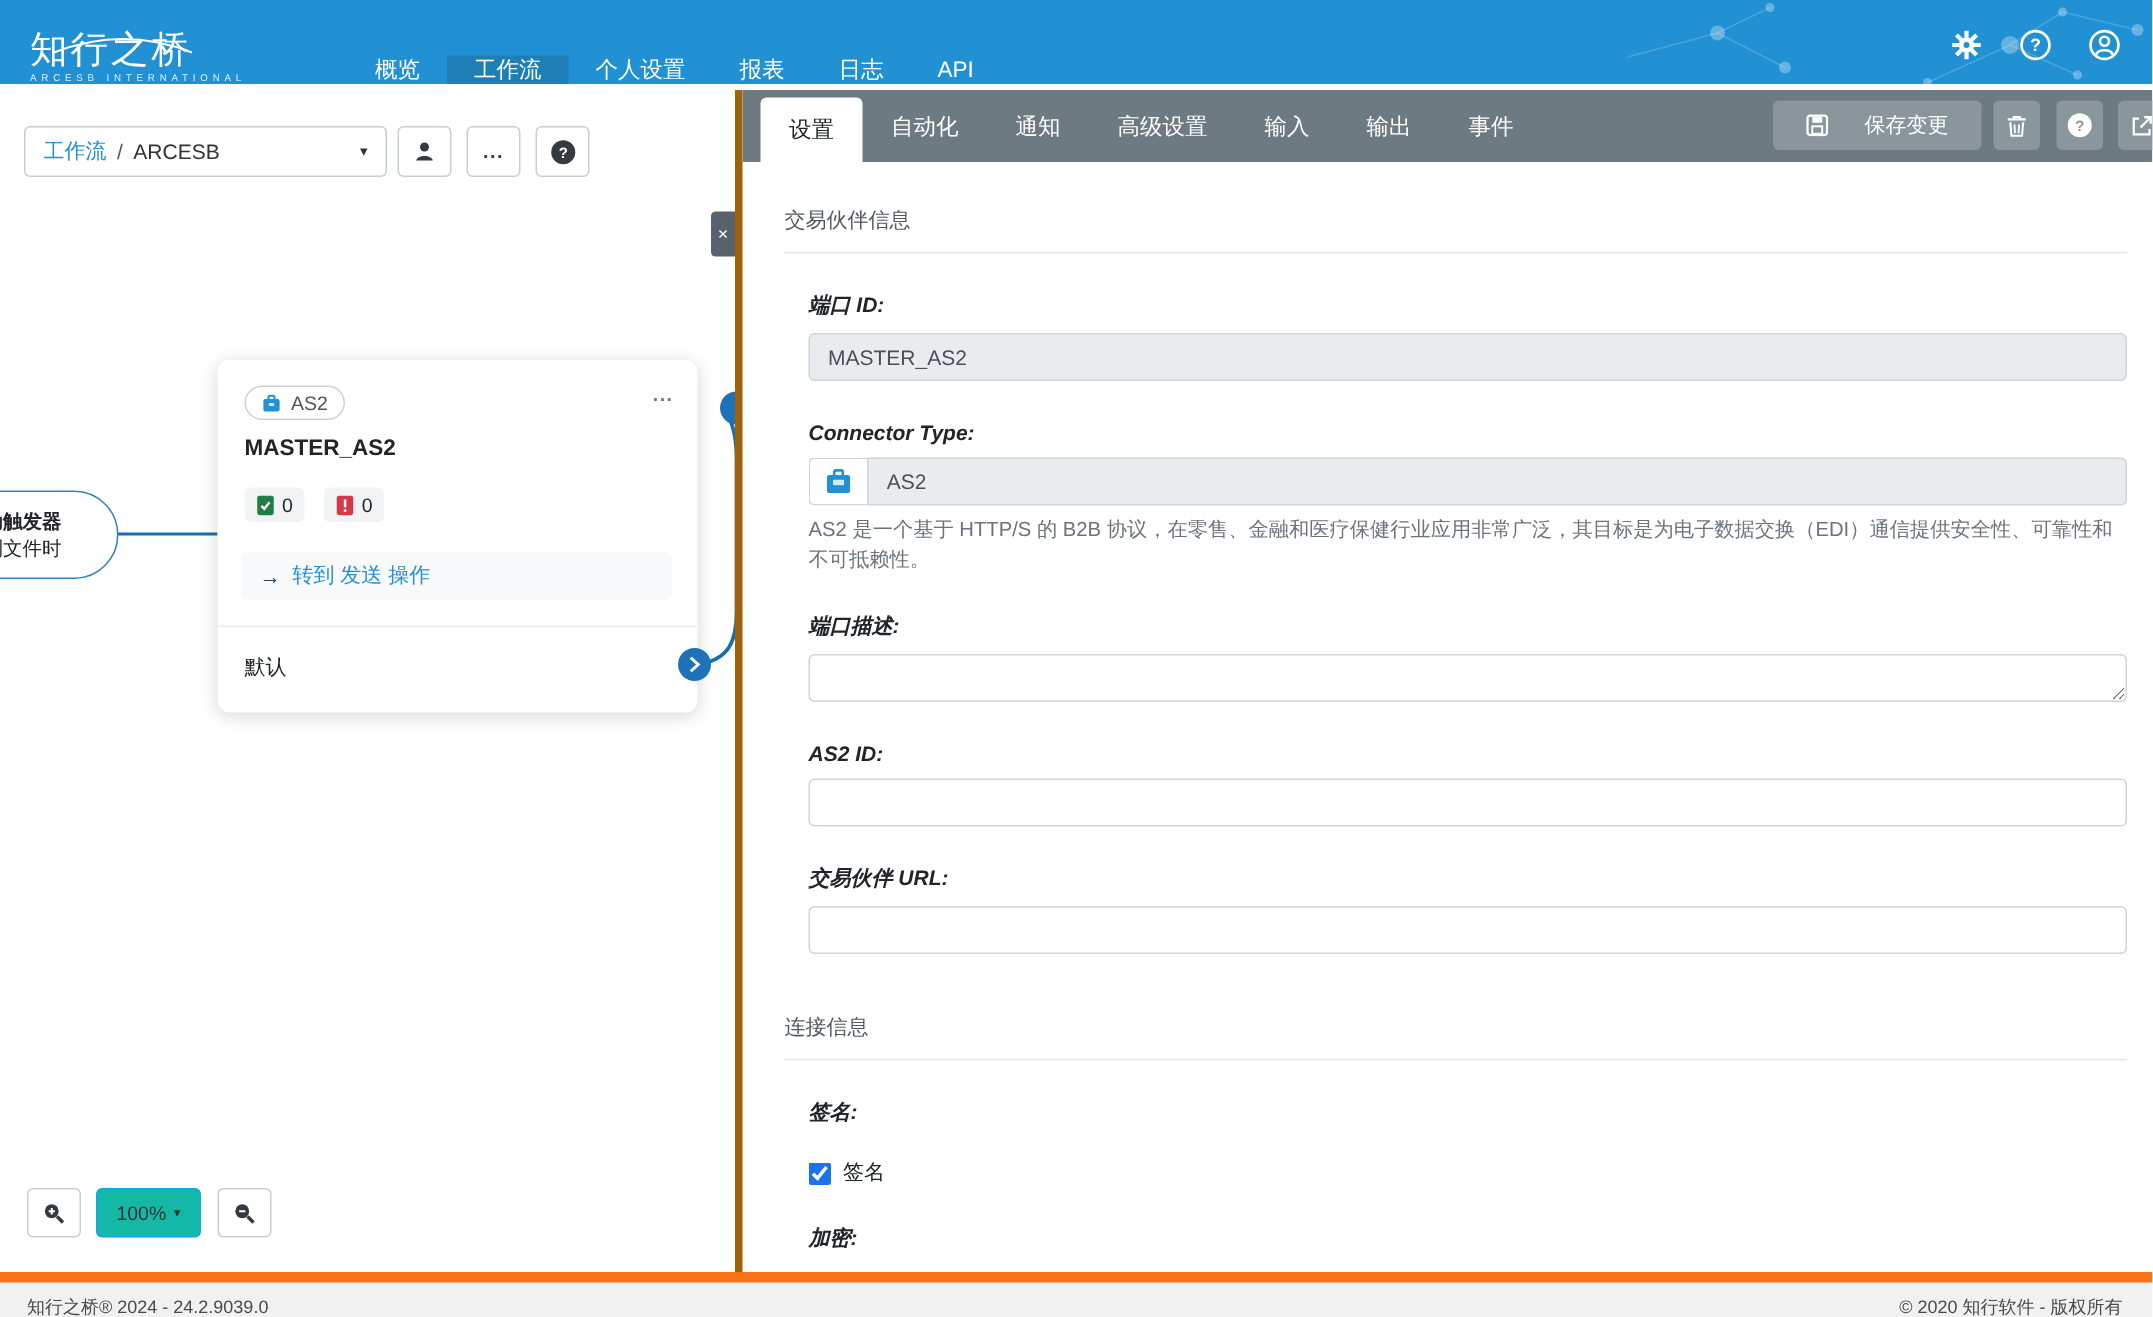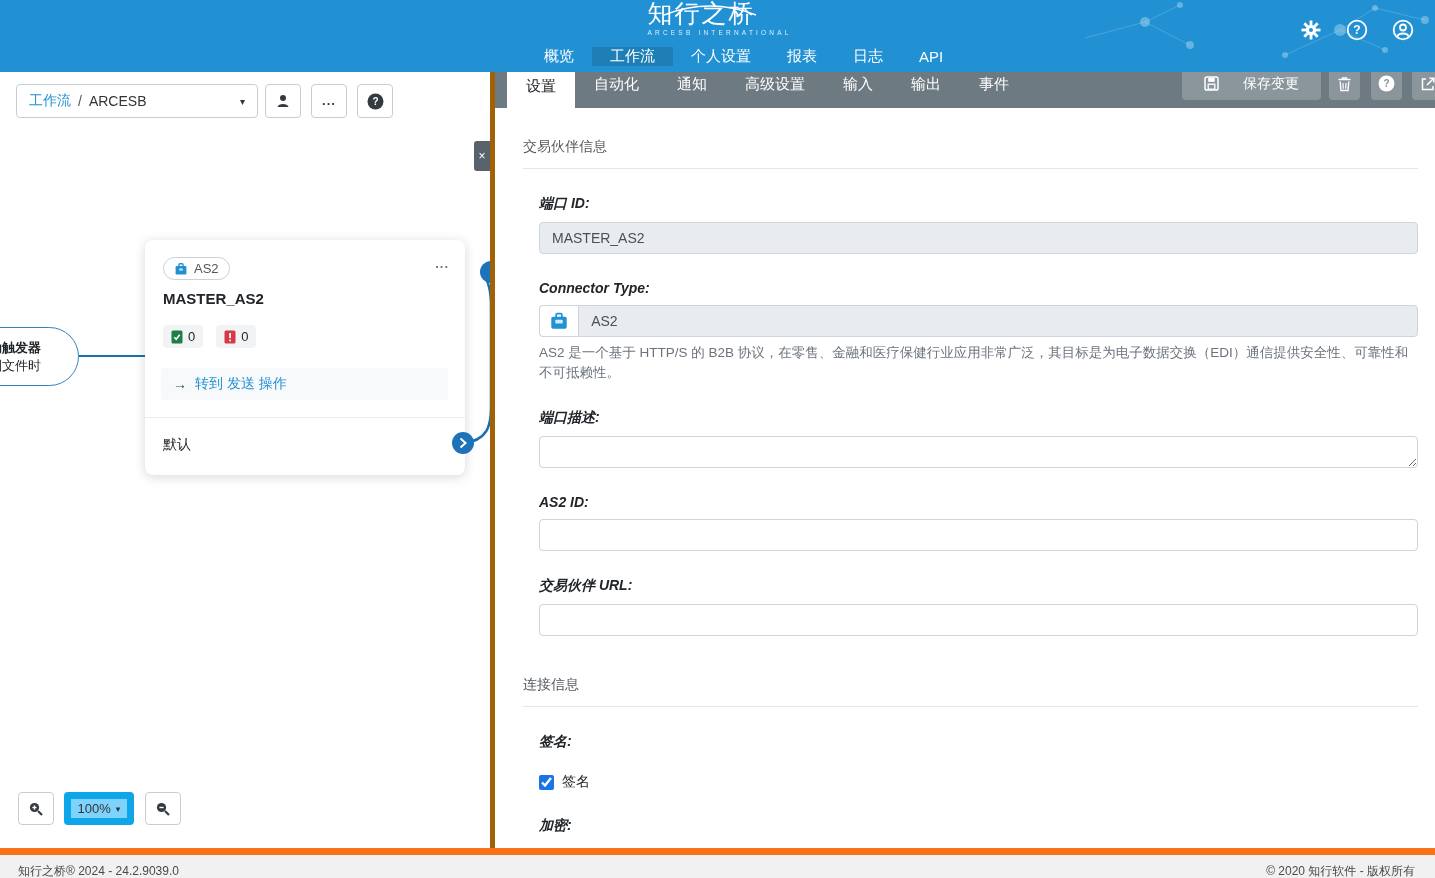--- a/index.html
+++ b/index.html
@@ -1,22 +1,22 @@
 <!DOCTYPE html>
 <html><head>
 <meta charset="utf-8">
 <style>
   * { margin:0; padding:0; box-sizing:border-box; }
   html,body { width:1435px; height:878px; overflow:hidden;
     font-family:"Liberation Sans","DejaVu Sans",sans-serif; background:#fff; }
   .app { position:relative; width:1435px; height:878px; }
 
   
-  .navbar { position:absolute; top:0; left:0; width:100%; height:72px;
-    background:#2191d4; display:flex; align-items:center; z-index:50;flex-direction:column; }
+  .navbar { position:absolute; top:0; left:0; width:100%; height:56px;
+    background:#2191d4; display:flex; align-items:flex-end; z-index:50; }
   .brand { position:relative; margin-left:20px; display:flex; flex-direction:column;
     justify-content:center; color:#fff; width:160px; }
   .brand-arc { position:absolute; top:4px; left:14px; }
   .brand-title { font-size:25px; letter-spacing:2px; font-weight:400; line-height:26px; }
   .brand-sub { font-size:6.5px; letter-spacing:3.2px; color:rgba(255,255,255,.85); margin-top:3px; }
   .nav-menu { display:flex; align-items:stretch; margin-left:52px; }
   .nav-item { display:flex; align-items:center; padding:0 18px; color:#fff;
     font-size:15px; cursor:pointer; white-space:nowrap;margin-top:11px; }
   .nav-item.active { background:#1d7fb5; }
   .nav-right { position:absolute; right:20px; top:0; height:60px; display:flex;
@@ -78,22 +78,22 @@
     border-top:1px solid #e9ecef; }
   .node-footer-label { position:absolute; left:18px; top:196px; font-size:14px; color:#212529; }
   .node-next { position:absolute; left:307px; top:192px; width:22px; height:22px;
     border-radius:50%; background:#1d72b8; display:flex; align-items:center;
     justify-content:center; cursor:pointer; z-index:7; }
 
   .zoom-bar { position:absolute; left:0; top:732px; }
   .zoom-btn { position:absolute; top:0; width:36px; height:33px; background:#fff;
     border:1px solid #c9cdd1; border-radius:4px; display:flex; align-items:center;
     justify-content:center; cursor:pointer; }
-  .zoom-select { position:absolute; left:64px; top:0; width:70px; height:33px; background:#7dd3fc;
-    border:7px solid #0ea5e9; border-radius:4px; display:flex; align-items:center;
+  .zoom-select { position:absolute; left:64px; top:0; width:70px; height:33px; background:#14b8a6;
+    border:1px solid #0ea5e9; border-radius:4px; display:flex; align-items:center;
     justify-content:center; gap:5px; font-size:13px; color:#333; cursor:pointer; }
   .zoom-select .caret { font-size:9px; }
 
   
   .panel { position:absolute; left:490px; top:60px; width:945px; height:788px;
     background:#fff; border-left:5px solid #a16207; overflow:hidden; }
   .tabbar { position:relative; height:48px; background:#6e7a81; display:flex;
     align-items:flex-end; padding-left:12px; }
   .tab { color:#fff; font-size:15px; padding:0 19px; height:48px; display:flex;
     align-items:center; cursor:pointer; white-space:nowrap; }

